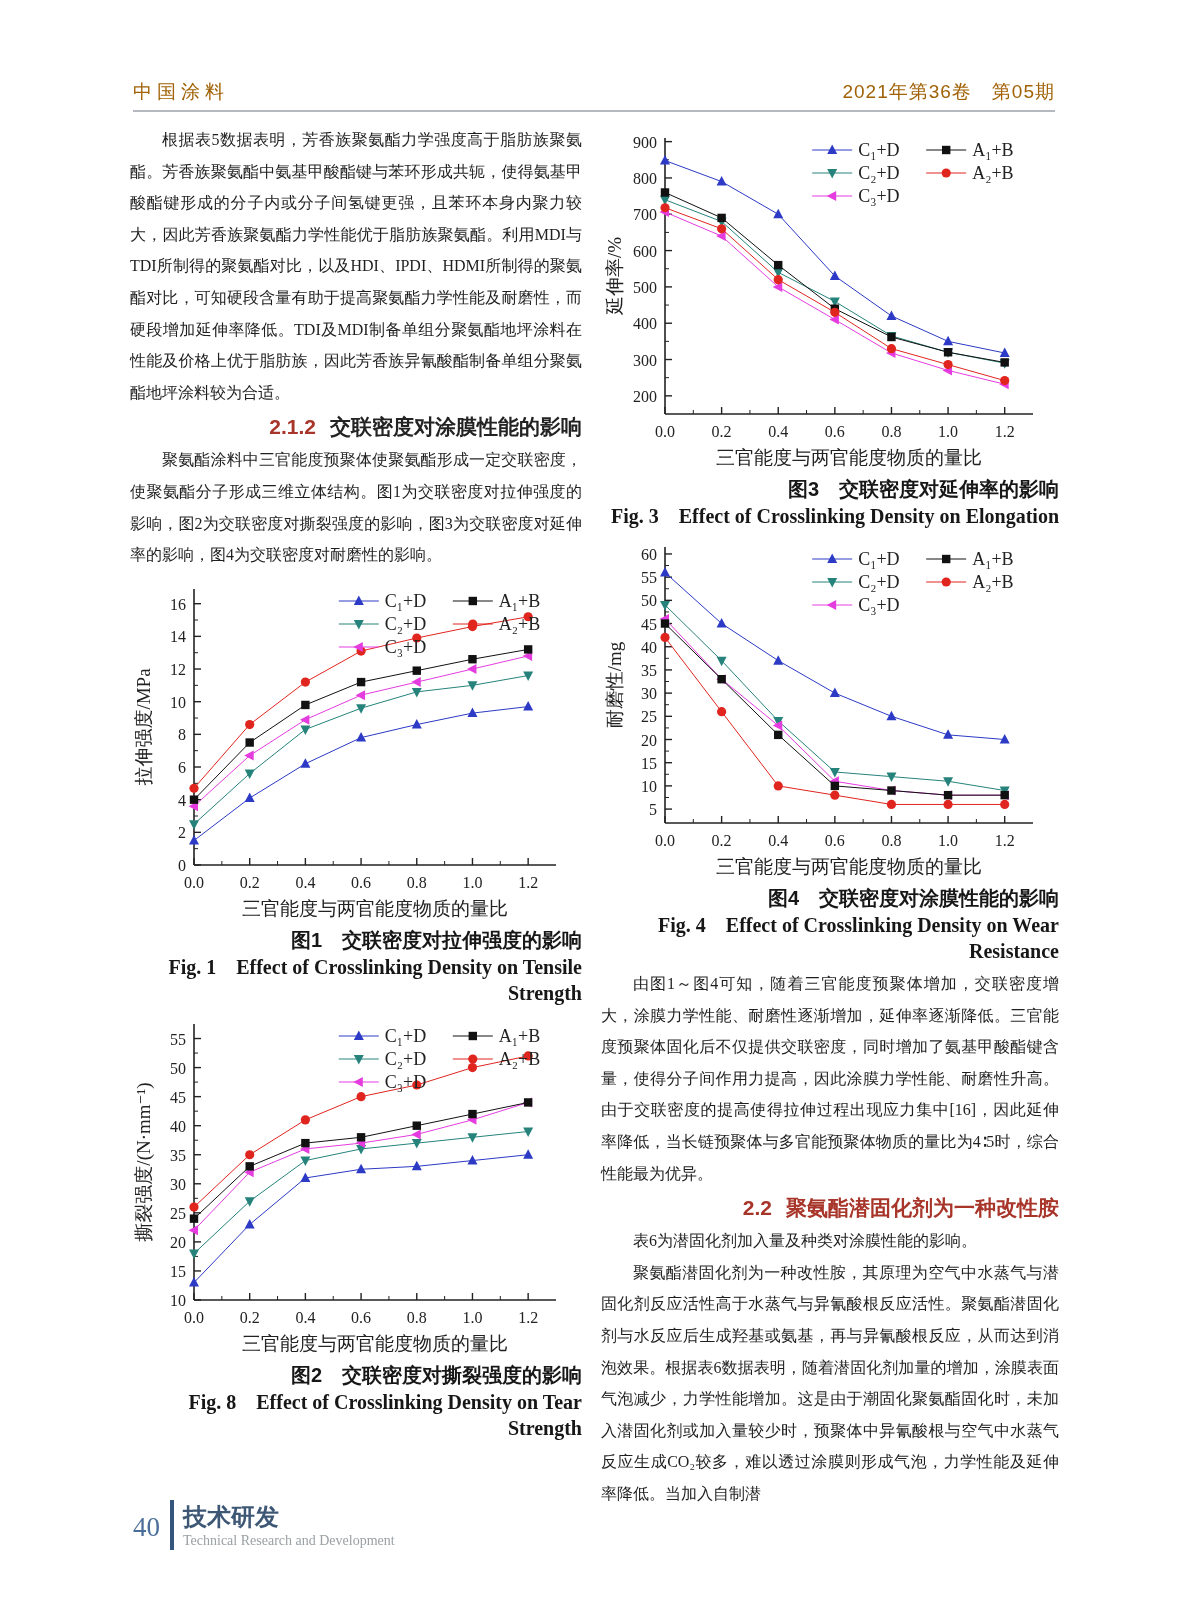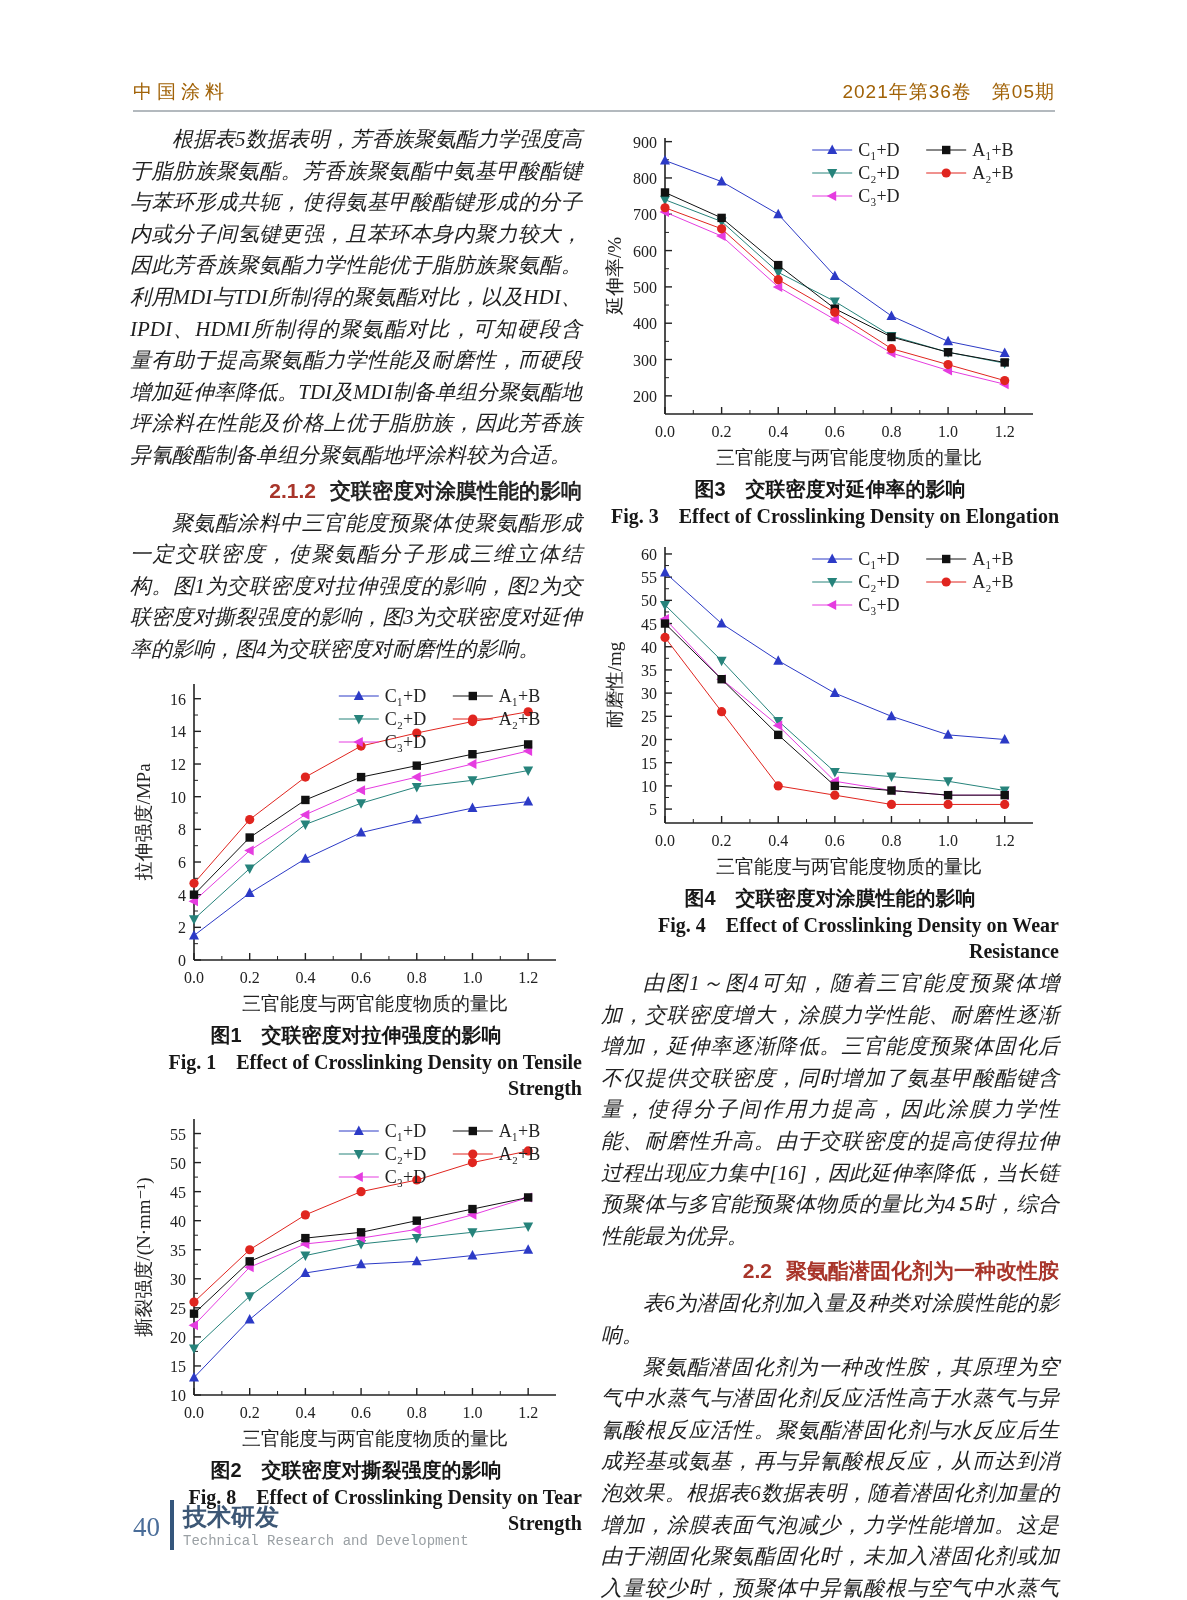--- a/index.html
+++ b/index.html
@@ -14,53 +14,53 @@
     border-bottom:2px solid #b3b9be;
     font-family:"Liberation Sans","DejaVu Sans",sans-serif;
     font-size:19px;color:#a16207;
   }
   .journal{position:absolute;left:0;bottom:5px;letter-spacing:5px;}
   .issue{position:absolute;right:0;bottom:5px;letter-spacing:1px;}
   .col{position:absolute;}
   .col-left{left:130px;top:124px;width:452px;}
   .col-right{left:601px;top:120px;width:458px;}
   p.body-text{
-    margin:0;font-size:21px;line-height:31.6px;
-    text-align:justify;text-justify:inter-ideograph;font-style:italic;
+    margin:0;font-size:16px;line-height:31.6px;
+    text-align:justify;text-justify:inter-ideograph;
   }
   .indent{text-indent:2em;}
   .section-heading{
     margin:4px 0 2px;font-family:"Liberation Sans","DejaVu Sans",sans-serif;
     font-weight:bold;font-size:21px;line-height:30px;text-align:right;
   }
   .sec-num{color:#a8352a;margin-right:14px;}
   .sec-title{color:#232323;}
   .section-heading.red .sec-title{color:#a8352a;}
   figure{margin:4px 0 4px;}
   .chart-svg{display:block;margin:0 auto;}
   .cap-cn{
-    text-align:center;font-family:"Liberation Sans","DejaVu Sans",sans-serif;
+    text-align:right;font-family:"Liberation Sans","DejaVu Sans",sans-serif;
     font-weight:bold;font-size:20px;margin-top:0px;line-height:26px;color:#171717;
   }
   .cap-en{
     text-align:right;font-family:Liberation Serif, serif;
     font-weight:bold;font-size:20px;margin-top:1px;line-height:26px;color:#171717;
   }
   footer{position:absolute;left:133px;top:1500px;display:flex;align-items:flex-start;}
   .page-num{
     font-size:27px;color:#4a6d99;margin-top:12px;margin-right:10px;
     font-family:"Liberation Serif","DejaVu Serif",serif;
   }
   .footer-bar{width:4px;height:50px;background:#35567c;margin-right:9px;}
   .footer-cn{
     font-family:"Liberation Sans","DejaVu Sans",sans-serif;font-weight:bold;
     font-size:24px;color:#3d5775;line-height:26px;margin-top:4px;
   }
   .footer-en{
-    font-family:Liberation Mono, monospace;font-size:14px;
+    font-family:Liberation Serif, serif;font-size:14px;
     color:#9aa0a4;margin-top:3px;
   }
   svg text{fill:#222;}
 </style>
 </head>
 <body>
 
 <div class="page">
 
   <header>

